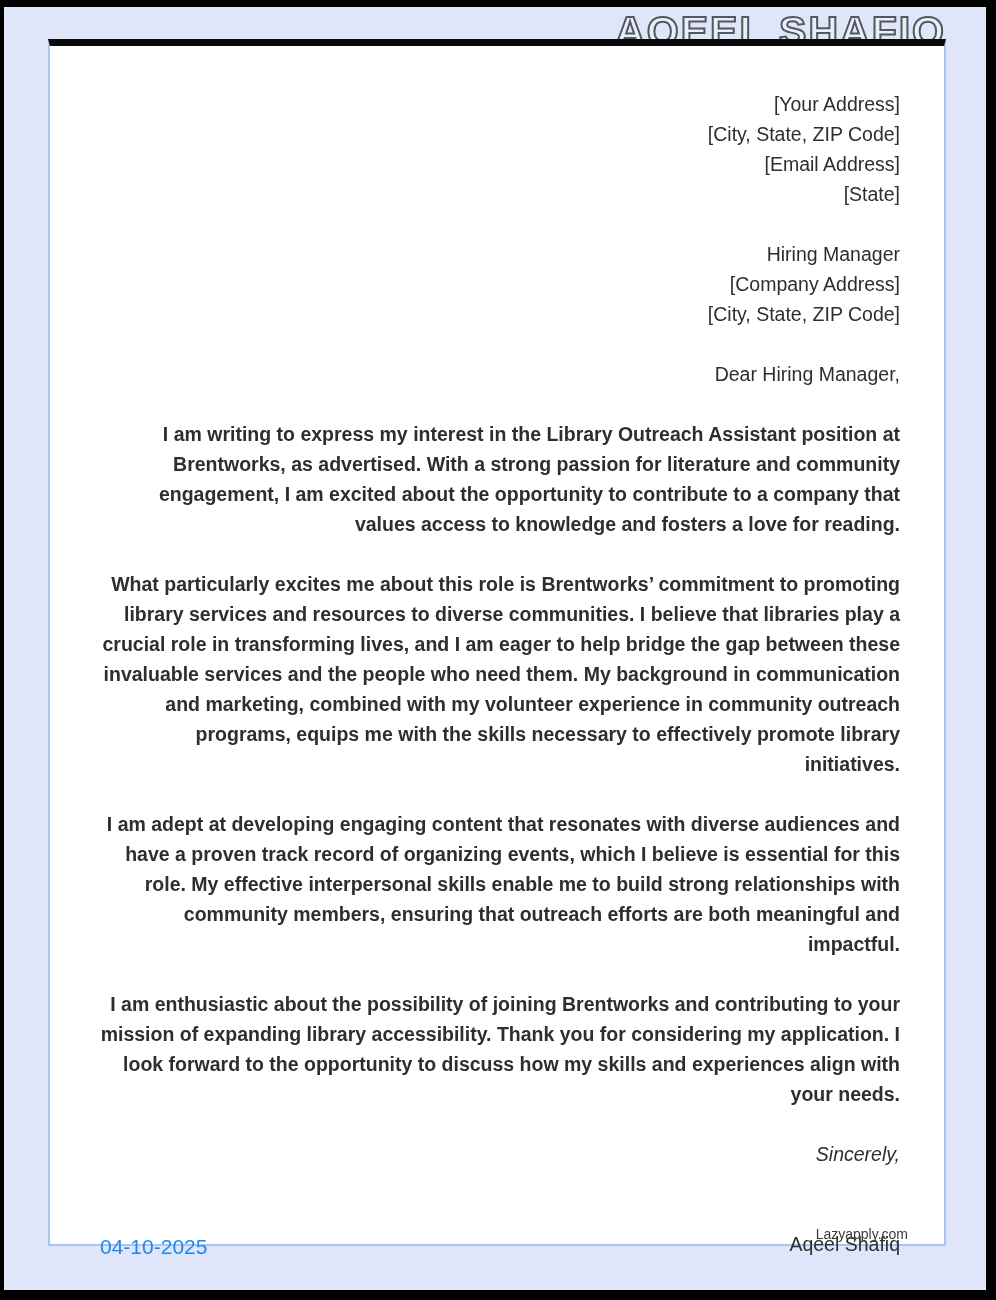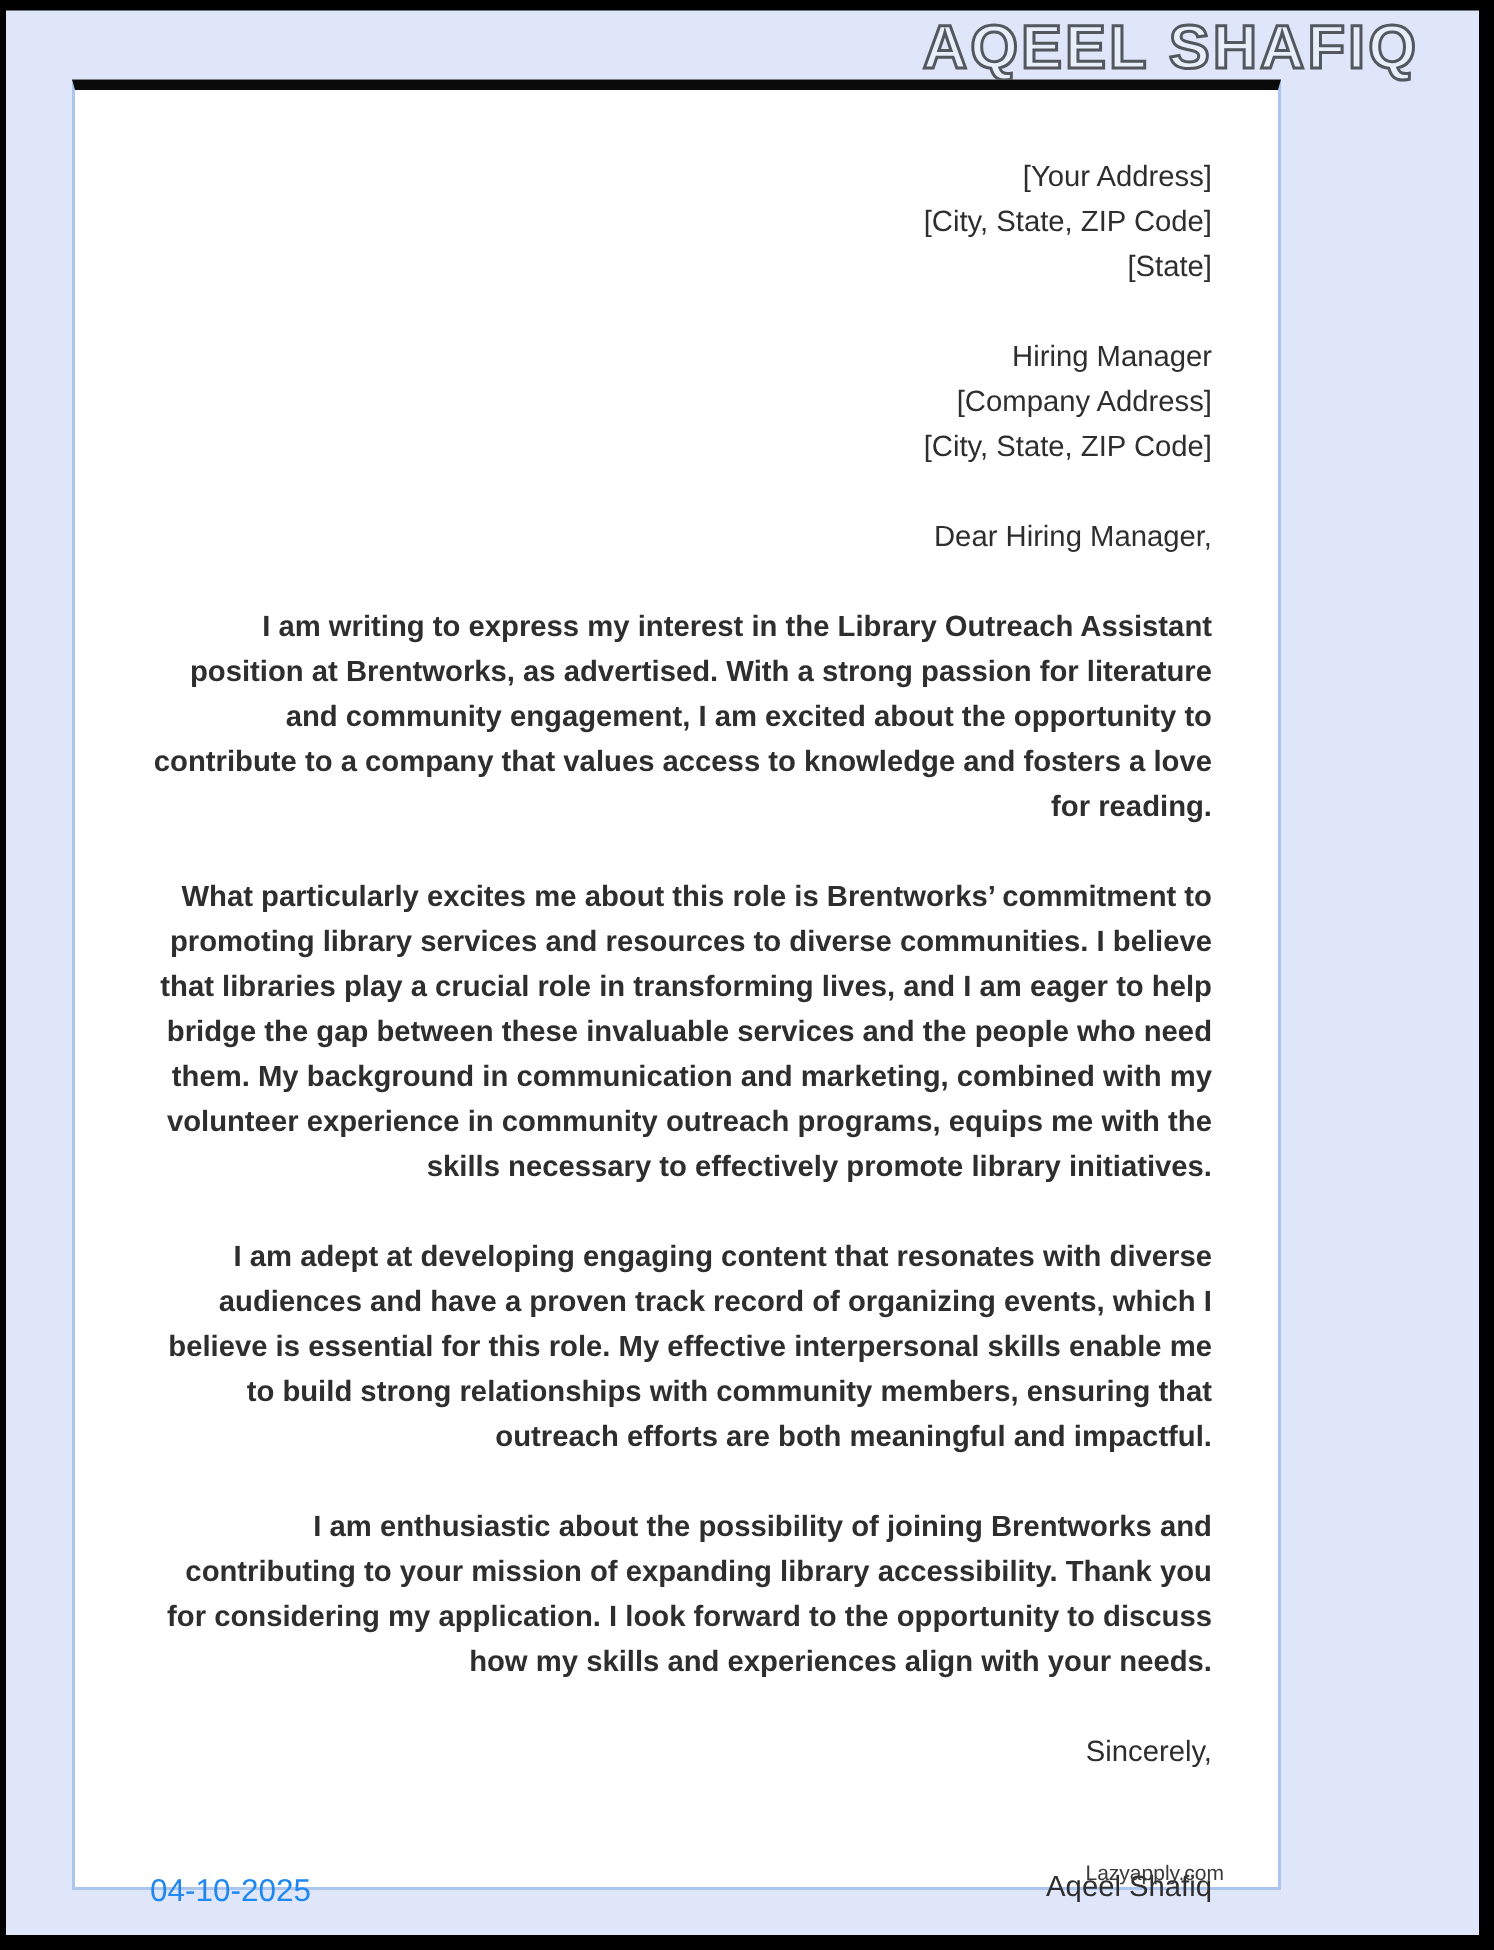--- a/index.html
+++ b/index.html
@@ -20,41 +20,41 @@
     font-size:41px;
     font-weight:600;
     letter-spacing:2px;
     color:#e9eefb;
     -webkit-text-stroke:2px #53575e;
     text-stroke:2px #53575e;
     white-space:nowrap;
   }
   .page {
     position:absolute;
-    left:44px; top:46px;
-    width:806px; height:1207px;
+    left:44px; top:32px;
+    width:898px; height:1207px;
     box-sizing:border-box;
     background:#ffffff;
     border-top:7px solid #0a0a0a;
     border-left:2px solid #abc6ee;
     border-right:2px solid #abc6ee;
     border-bottom:2px solid #abc6ee;
   }
   .content {
     box-sizing:border-box;
     width:100%;
     padding:43px 44px 0 50px;
     font-size:19.5px;
     line-height:30px;
     color:#2e2e2e;
   }
   .block { margin:0 0 30px 0; }
   .line { white-space:nowrap; }
   .para { margin:0 0 30px 0; max-width:802px;font-weight:bold; }
-  .closing-block { margin:0 0 60px 0; }
+  .closing-block { margin:0 0 60px 0;font-style:italic; }
   .date {
     position:absolute;
     left:50px; bottom:-15px;
     font-size:21px;
     color:#1e88f0;
     white-space:nowrap;
   }
   .watermark {
     position:absolute;
     right:36px; bottom:2px;
@@ -69,20 +69,21 @@
 <div class="screen">
 
   <div class="brand">AQEEL SHAFIQ</div>
 
   <div class="page">
     <div class="content">
 
       <div class="block">
         <div class="line">[Your Address]</div>
         <div class="line">[City, State, ZIP Code]</div>
+        <div class="line">[Email Address]</div>
         <div class="line">[State]</div>
       </div>
 
       <div class="block">
         <div class="line">Hiring Manager</div>
         <div class="line">[Company Address]</div>
         <div class="line">[City, State, ZIP Code]</div>
       </div>
 
       <div class="block">Dear Hiring Manager,</div>

